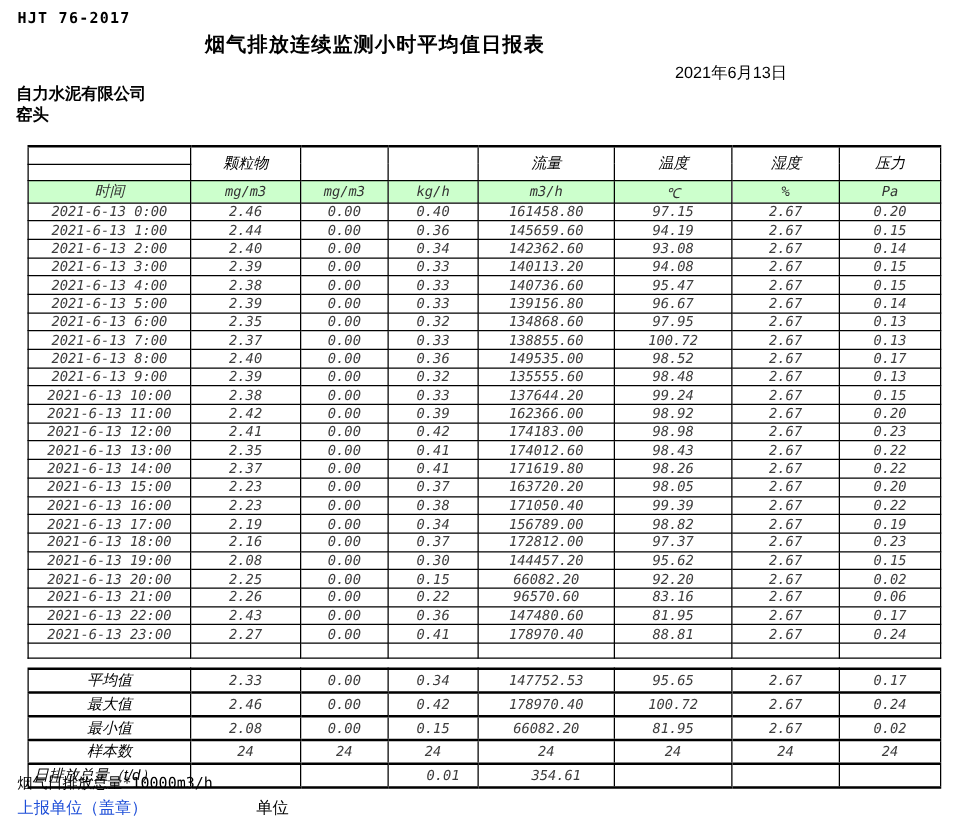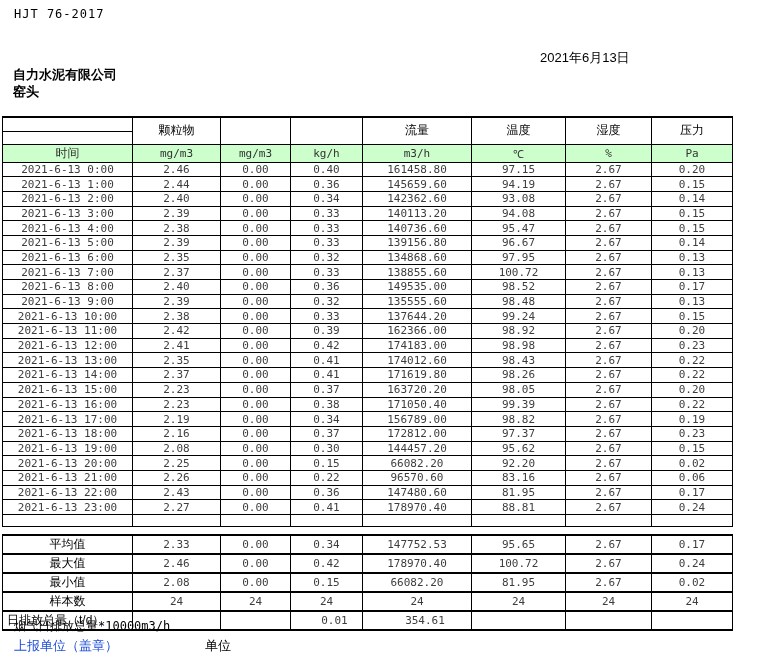--- a/index.html
+++ b/index.html
@@ -6,43 +6,44 @@
   body{
     width:766px;height:657px;background:#ffffff;
     font-family:"Liberation Sans",sans-serif;
     position:relative;overflow:hidden;color:#1a1a1a;
   }
   .page{position:absolute;inset:0;background:#fff;}
 
   .std-code{
     position:absolute;left:14px;top:7px;
     font-family:"DejaVu Sans Mono",monospace;
-    font-size:12px;font-weight:normal;letter-spacing:1px;color:#000;
+    font-size:12px;font-weight:bold;letter-spacing:1px;color:#000;
   }
   .title{
     position:absolute;left:164px;top:26px;
     font-size:16px;font-weight:bold;color:#000;letter-spacing:1px;
   }
   .date{
     position:absolute;left:540px;top:49px;
     font-size:13px;color:#000;
   }
   .company{
     position:absolute;left:13px;top:66px;
     font-size:13px;font-weight:bold;color:#000;
   }
   .station{
     position:absolute;left:13px;top:83px;
     font-size:13px;font-weight:bold;color:#000;font-family:Liberation Serif, serif;
   }
 
   table.report{
-    position:absolute;left:2px;top:116px;width:730px;
+    position:absolute;left:22px;top:116px;width:730px;
     border-collapse:collapse;table-layout:fixed;
     font-family:"DejaVu Sans Mono",monospace;
+    font-style:italic;
   }
   table.report td, table.report th{
     border:1px solid #000;padding:0;margin:0;
     text-align:center;vertical-align:middle;
     white-space:nowrap;overflow:hidden;
     font-weight:normal;
   }
   tr.h-top{height:14px;}
   tr.h-top td, tr.h-top th{border-top:2px solid #000;}
   tr.h-mid{height:13px;}
@@ -93,20 +94,21 @@
     position:absolute;left:205px;top:637px;
     font-size:13px;color:#000;
   }
 </style>
 </head>
 <body>
 
 <div class="page">
 
   <div class="std-code">HJT  76-2017</div>
+  <div class="title">烟气排放连续监测小时平均值日报表</div>
   <div class="date">2021年6月13日</div>
   <div class="company">自力水泥有限公司</div>
   <div class="station">窑头</div>
 
   <table class="report">
     <colgroup>
       <col style="width:130px">
         <col style="width:88px">
         <col style="width:70px">
         <col style="width:72px">

